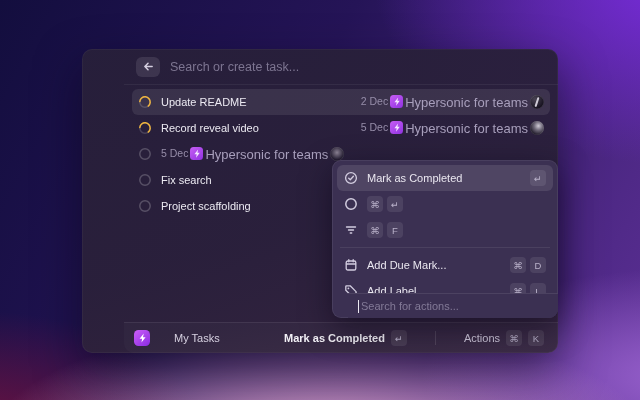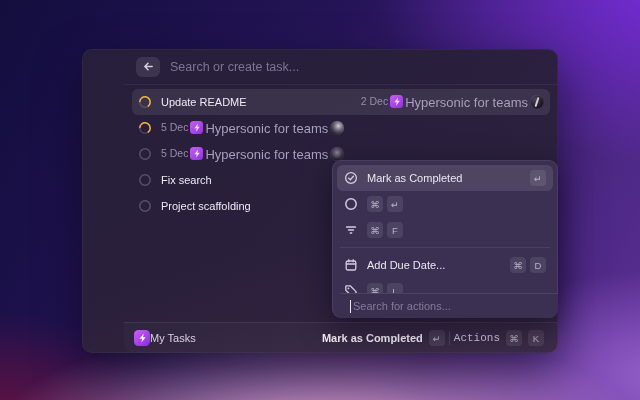--- a/index.html
+++ b/index.html
@@ -86,48 +86,48 @@
   .mi .ic { width:14px; height:14px; color:#d2ccdf; display:flex; flex:0 0 auto; }
   .mi .mlabel { flex:1; font-size:11px; color:#eae7f0; white-space:nowrap; }
   .keys { display:flex; gap:4px; flex:0 0 auto; }
   .key {
     min-width:16px; height:16px; padding:0 3px; border-radius:4px;
     background:rgba(255,255,255,0.09); color:#b9b1c9;
     font-size:9.5px; display:flex; align-items:center; justify-content:center;
   }
   .menu-div { height:1px; background:rgba(255,255,255,0.08); margin:4px 3px; }
   .menu-search {
-    position:absolute; left:8px; right:0; bottom:0; height:25px;
+    position:absolute; left:16px; right:0; bottom:0; height:25px;
     background:#3b3052; border-top:1px solid rgba(255,255,255,0.09);
     display:flex; align-items:center; padding:0 10px;
   }
   .caret { width:1px; height:13px; background:#ece9f2; margin-right:2px; flex:0 0 auto; }
   .menu-search input {
     flex:1; background:transparent; border:none; outline:none;
     font-family:inherit; font-size:11px; color:#ece9f2;
   }
   .menu-search input::placeholder { color:#837a97; }
 
   
   .ftr {
     flex:0 0 31px; border-top:1px solid rgba(255,255,255,0.08);
     background:rgba(255,255,255,0.025);
     border-radius:0 0 10px 10px;
-    display:flex; align-items:center; padding:0 10px; gap:0;
+    display:flex; align-items:center; padding:0 10px; gap:24px;
   }
   .app-ic {
     width:16px; height:16px; border-radius:4.5px;
     background:linear-gradient(140deg,#cb5ef7 0%,#8a2be2 100%);
     display:flex; align-items:center; justify-content:center; flex:0 0 auto;
   }
   .app-name { font-size:11px; color:#d6d0e0; flex:1; }
   .ftr-group { display:flex; align-items:center; gap:6px; cursor:pointer; padding:3px 4px; border-radius:5px; }
   .primary-label { font-size:11px; font-weight:bold; color:#f2f0f6; }
   .ftr-sep { width:1px; height:14px; background:rgba(255,255,255,0.12); }
-  .actions-label { font-size:11px; color:#cfc8dc;font-family:Liberation Mono, monospace; }
+  .actions-label { font-size:11px; color:#cfc8dc; }
 
   svg { display:block; }
 </style>
 </head>
 <body>
 
 <div class="window">
 
   <div class="hdr">
     <div class="back-btn">
@@ -160,20 +160,21 @@
       </span>
     </div>
 
     <div class="row">
       <span class="status">
         <svg width="14" height="14" viewBox="0 0 14 14" fill="none">
             <circle cx="7" cy="7" r="5.2" stroke="rgba(255,255,255,0.16)" stroke-width="1.5"></circle>
             <circle cx="7" cy="7" r="5.2" stroke="#f2b63d" stroke-width="1.5" stroke-linecap="round" stroke-dasharray="20 13" transform="rotate(185 7 7)"></circle>
           </svg>
       </span>
+      <span class="label">Record reveal video</span>
       <span class="meta">
         <span class="date">5 Dec</span>
         <span class="badge">
           <svg width="8" height="9" viewBox="0 0 10 12" fill="#f3e6ff">
               <path d="M6.5 0.5 L1.5 7 H4.6 L3.7 11.5 L8.7 5 H5.6 Z"></path>
             </svg>
         </span>
         <span class="team">Hypersonic for teams</span>
         <span class="avatar a2"></span>
       </span>
@@ -285,34 +286,35 @@
 
       <div class="menu-div"></div>
 
       <div class="mi">
         <span class="ic">
           <svg width="14" height="14" viewBox="0 0 14 14" fill="none" stroke="currentColor" stroke-width="1.3" stroke-linecap="round">
               <rect x="2.2" y="3" width="9.6" height="9" rx="1.6"></rect>
               <path d="M4.8 1.6 V3.8 M9.2 1.6 V3.8 M2.4 6 H11.6"></path>
             </svg>
         </span>
-        <span class="mlabel">Add Due Date...</span>
+        <span class="mlabel">Add Due Mark...</span>
         <span class="keys">
           <span class="key">⌘</span>
           <span class="key">D</span>
         </span>
       </div>
 
       <div class="mi">
         <span class="ic">
           <svg width="14" height="14" viewBox="0 0 14 14" fill="none" stroke="currentColor" stroke-width="1.3" stroke-linejoin="round">
               <path d="M1.8 6.2 V2.4 A0.6 0.6 0 0 1 2.4 1.8 H6.2 L12 7.6 A0.8 0.8 0 0 1 12 8.7 L8.7 12 A0.8 0.8 0 0 1 7.6 12 Z"></path>
               <circle cx="4.4" cy="4.4" r="0.9" fill="currentColor" stroke="none"></circle>
             </svg>
         </span>
+        <span class="mlabel">Add Label...</span>
         <span class="keys">
           <span class="key">⌘</span>
           <span class="key">L</span>
         </span>
       </div>
 
     </div>
 
     <div class="menu-search">
       <span class="caret"></span>

